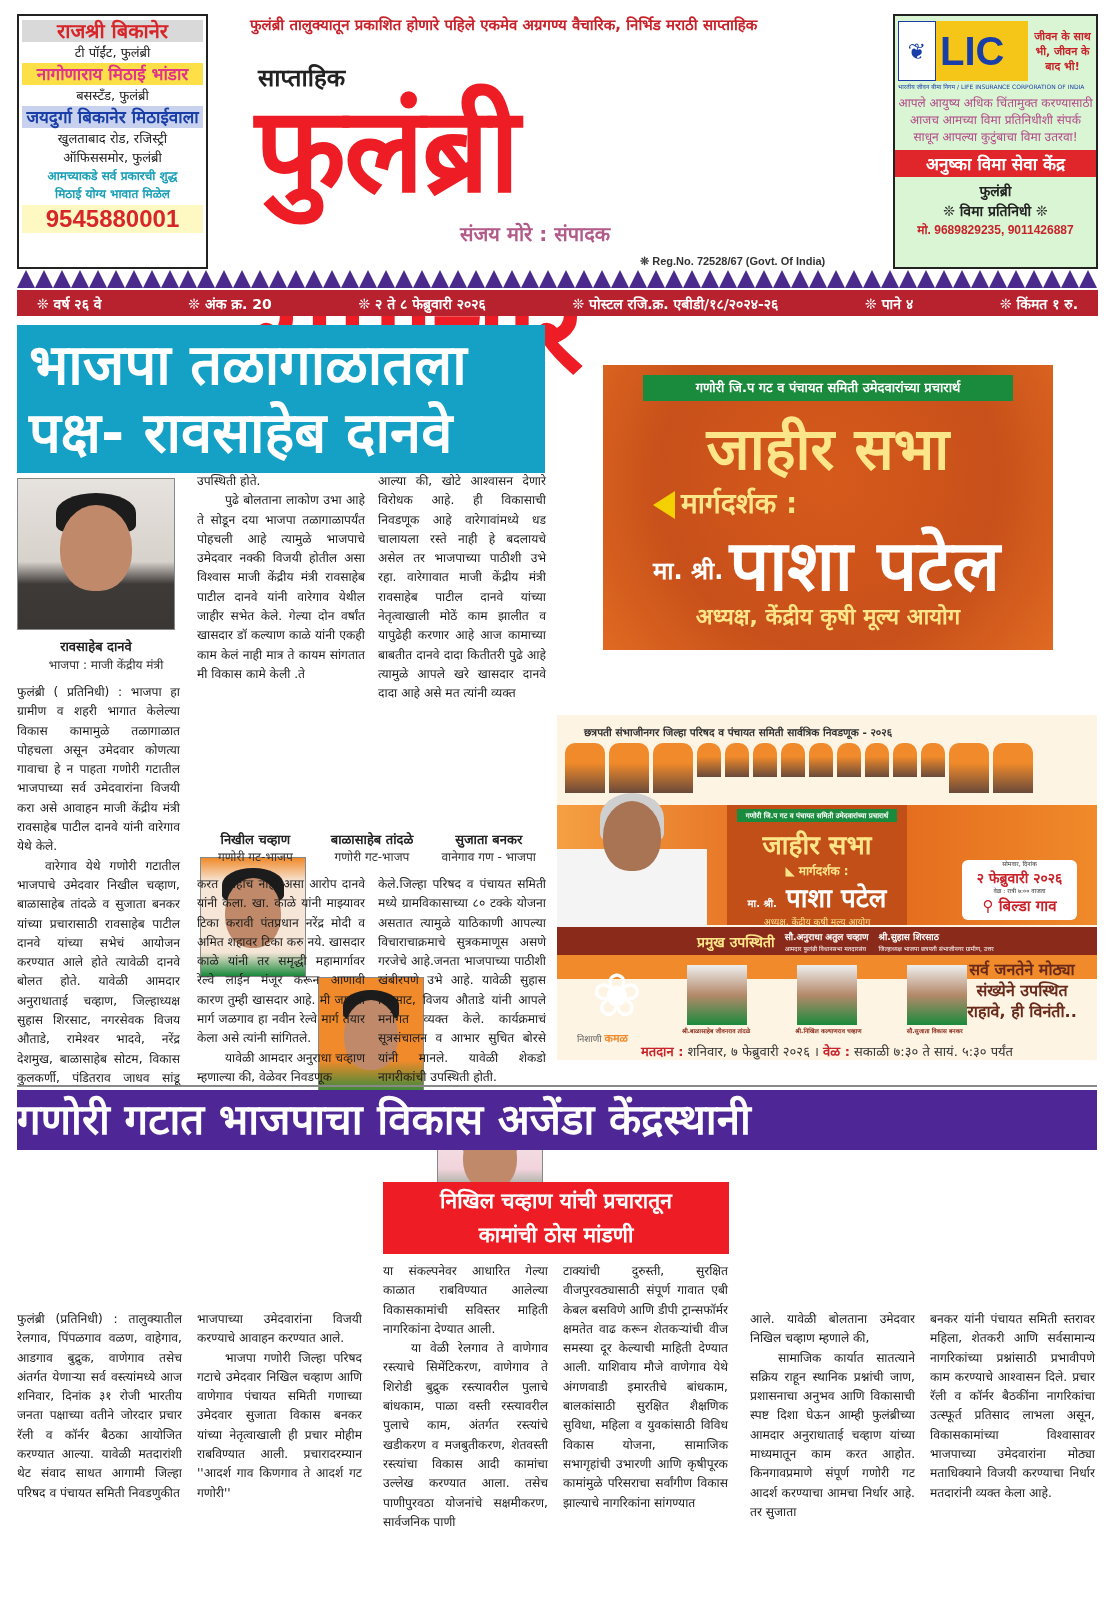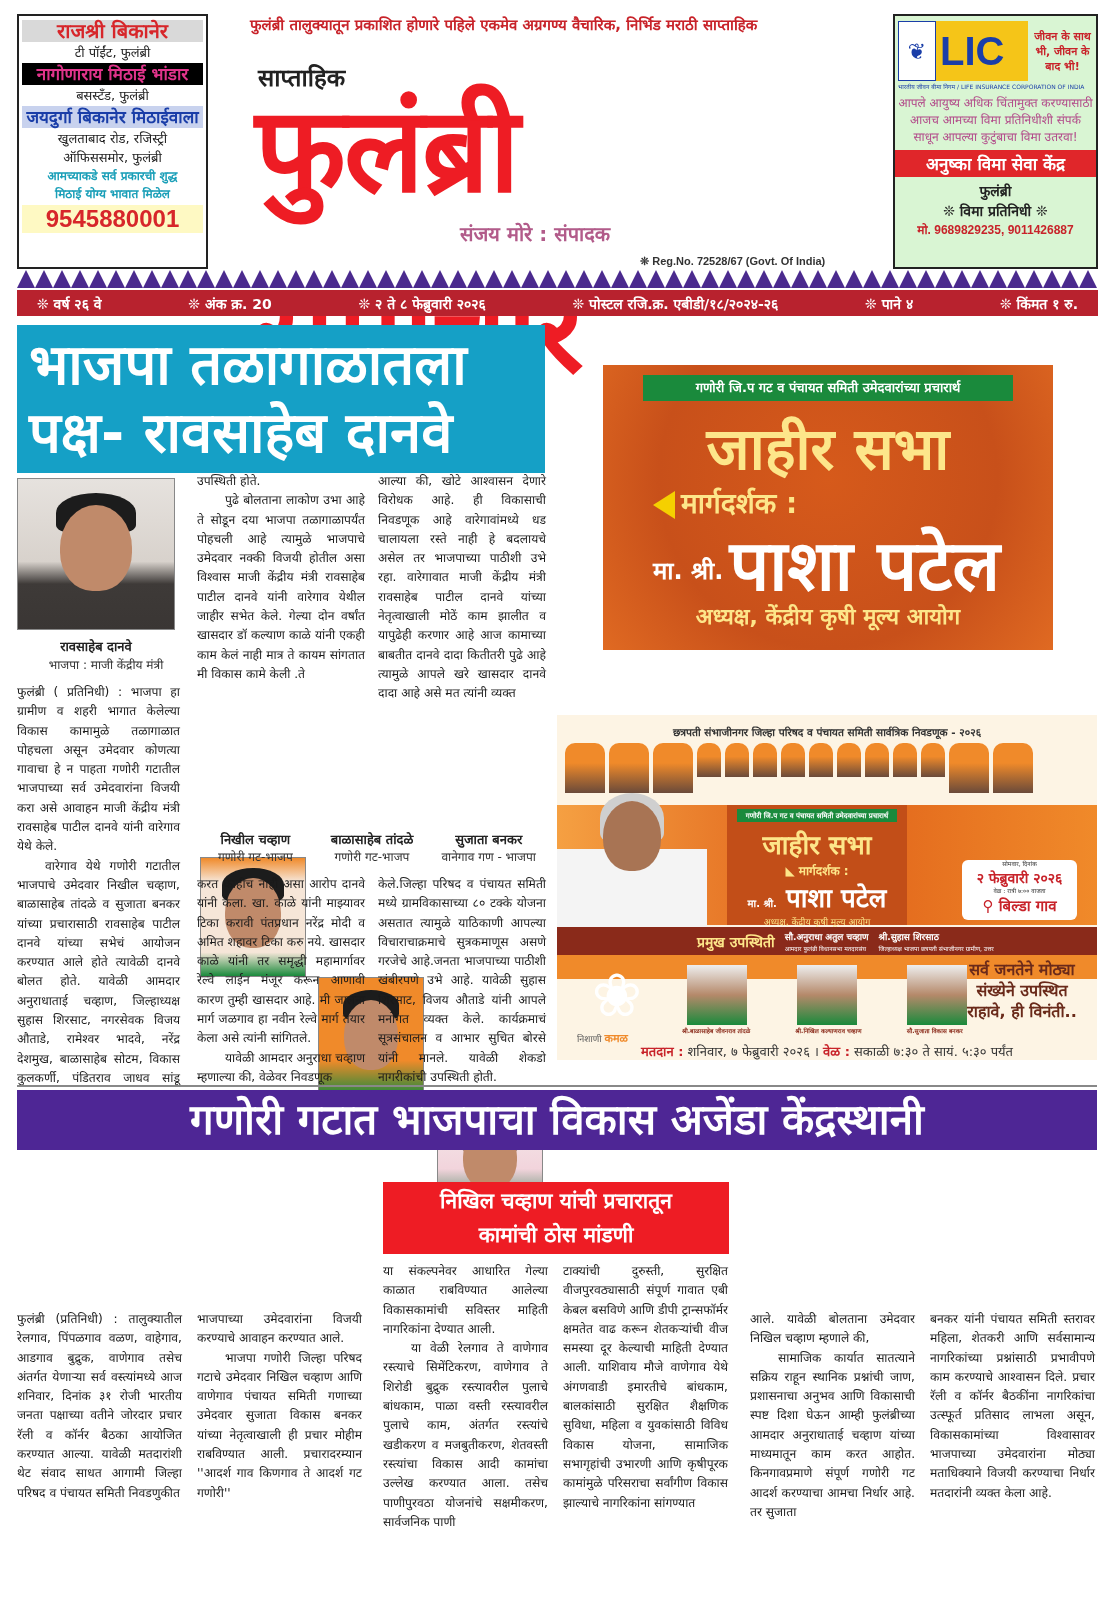--- a/index.html
+++ b/index.html
@@ -2,21 +2,21 @@
 <html><head>
 <meta charset="utf-8">
 <style>
   * { box-sizing: border-box; margin: 0; padding: 0; }
   body { width: 1114px; height: 1600px; background: #fff; font-family: "DejaVu Sans", sans-serif; color: #222; position: relative; overflow: hidden; }
   .abs { position: absolute; }
   
   .ad-left { left: 17px; top: 14px; width: 191px; height: 255px; border: 2px solid #222; background: #fff; text-align: center; padding: 3px; }
   .ad-left .bar { font-weight: bold; font-size: 17px; line-height: 22px; margin: 1px 0; }
   .ad-left .b1 { background: #d9d9d9; color: #d7262a; font-size: 20px; }
-  .ad-left .b2 { background: #000000; color: #e0348b; }
+  .ad-left .b2 { background: #fde047; color: #e0348b; }
   .ad-left .b3 { background: #c8d2ee; color: #1a3ea8; }
   .ad-left .line { font-size: 13px; line-height: 19px; color: #222; }
   .ad-left .teal { font-size: 12px; color: #1a9fb8; font-weight: bold; line-height: 18px; }
   .ad-left .phone { background: #fef9c3; color: #d7262a; font-size: 24px; font-weight: bold; margin-top: 2px; font-family: "Liberation Sans", sans-serif; }
   .tagline { left: 250px; top: 14px; width: 620px; font-size: 15px; color: #c8232a; font-weight: bold; }
   .weekly { left: 258px; top: 60px; font-size: 24px; font-weight: bold; color: #222; }
   .masthead { left: 255px; top: 60px; width: 620px; height: 180px; font-size: 118px; font-weight: bold; color: #ee1c24; line-height: 180px; letter-spacing: -2px; font-family: "DejaVu Serif", serif; }
   .editor { left: 460px; top: 220px; font-size: 20px; color: #b25b8a; font-weight: bold; }
   .regno { left: 640px; top: 255px; font-size: 11px; font-weight: bold; color: #333; font-family: "Liberation Sans", sans-serif; }
   .ad-right { left: 893px; top: 14px; width: 205px; height: 255px; border: 2px solid #222; background: #d9f5d3; text-align: center; padding: 3px; }
@@ -46,21 +46,21 @@
   
   .banner1 { left: 603px; top: 365px; width: 450px; height: 285px; background: radial-gradient(circle at 50% 40%, #d65a1b 0%, #c8501a 60%, #e06a22 100%); }
   .b1-green { position: absolute; left: 40px; top: 10px; width: 370px; height: 26px; background: #1a8a3c; color: #fff; font-size: 13px; font-weight: bold; text-align: center; line-height: 26px; }
   .b1-title { position: absolute; left: 0; width: 100%; top: 42px; text-align: center; color: #fde68a; font-size: 58px; font-weight: bold; }
   .b1-guide { position: absolute; left: 50px; top: 118px; color: #fde68a; font-size: 28px; font-weight: bold; }
   .b1-flag { display: inline-block; width: 0; height: 0; border-top: 14px solid transparent; border-bottom: 14px solid transparent; border-left: 22px solid #f5d000; transform: rotate(180deg); margin-right: 6px; vertical-align: middle; }
   .b1-name { position: absolute; left: 50px; top: 150px; color: #fff; font-size: 70px; font-weight: bold; }
   .b1-hon { font-size: 24px; display: inline-block; line-height: 26px; vertical-align: middle; margin-right: 6px; }
   .b1-role { position: absolute; left: 0; width: 100%; top: 235px; text-align: center; color: #fde68a; font-size: 22px; font-weight: bold; }
   .banner2 { left: 557px; top: 715px; width: 540px; height: 345px; background: #fdf4e4; overflow: hidden; }
-  .b2-top { position: absolute; top: 10px; width: 100%; text-align: center; font-size: 10.5px; font-weight: bold; color: #333; }
+  .b2-top { position: absolute; top: 10px; width: 100%; text-align: left; font-size: 10.5px; font-weight: bold; color: #333; padding-left: 27px; }
   .thumbs { position: absolute; top: 28px; left: 8px; display: flex; gap: 4px; }
   .thumb { width: 40px; height: 50px; background: linear-gradient(180deg, #f08a2a 0%, #f08a2a 40%, #6a4a3a 100%); border-radius: 10px 10px 0 0; }
   .thumb.sm { width: 24px; height: 34px; }
   .b2-mid { position: absolute; top: 90px; left: 0; width: 540px; height: 120px; background: linear-gradient(90deg, #f5a042, #e0621a 50%, #f08a2a); }
   .b2-center { position: absolute; left: 170px; top: 0; width: 180px; height: 120px; background: #c24e18; text-align: center; }
   .b2-green { background: #1a8a3c; color: #fff; font-size: 7px; font-weight: bold; margin: 4px 10px; padding: 2px; }
   .b2-title { color: #fde68a; font-size: 26px; font-weight: bold; }
   .b2-guide { color: #fde68a; font-size: 12px; font-weight: bold; }
   .b2-name { color: #fff; font-size: 26px; font-weight: bold; }
   .b2-role { color: #fde68a; font-size: 9px; }
@@ -75,21 +75,21 @@
   .lotus { position: absolute; left: 15px; top: 5px; width: 90px; height: 70px; font-size: 60px; color: #fff; text-align: center; line-height: 70px; }
   .lotus-label { position: absolute; left: 20px; top: 75px; font-size: 9px; color: #555; }
   .lotus-label b { color: #f08a2a; font-size: 11px; margin-top: 21px; }
   .b2-cands { position: absolute; left: 130px; top: 10px; display: flex; gap: 50px; }
   .cand { width: 60px; height: 60px; background: linear-gradient(180deg, #eee 0%, #b5896a 50%, #1a8a3c 100%); }
   .cand-names { position: absolute; left: 125px; top: 72px; font-size: 6px; color: #8a2a1a; font-weight: bold; display: flex; gap: 45px; }
   .b2-appeal { position: absolute; right: 10px; top: 4px; text-align: center; color: #6a2a1a; font-size: 16px; font-weight: bold; line-height: 21px; }
   .b2-vote { position: absolute; left: 0; bottom: 0; width: 100%; text-align: center; font-size: 13px; color: #333; }
   .b2-vote b { color: #c8232a; }
   
-  .headline2 { left: 17px; top: 1090px; width: 1080px; height: 60px; background: #4e2695; color: #fff; font-size: 42px; font-weight: bold; text-align: center; line-height: 60px; }
+  .headline2 { left: 17px; top: 1090px; width: 1080px; height: 60px; background: #4e2695; color: #fff; font-size: 42px; font-weight: bold; text-align: left; line-height: 60px; }
   .rule { left: 17px; top: 1085px; width: 1080px; height: 2px; background: #888; }
   .sub-hl { left: 383px; top: 1182px; width: 346px; height: 72px; background: #ee1c24; color: #fff; font-size: 21px; font-weight: bold; text-align: center; line-height: 34px; padding-top: 2px; }
 </style>
 </head>
 <body>
 
 <div class="abs ad-left">
   <div class="bar b1">राजश्री बिकानेर</div>
   <div class="line">टी पॉईंट, फुलंब्री</div>
   <div class="bar b2">नागोणाराय मिठाई भांडार</div>

